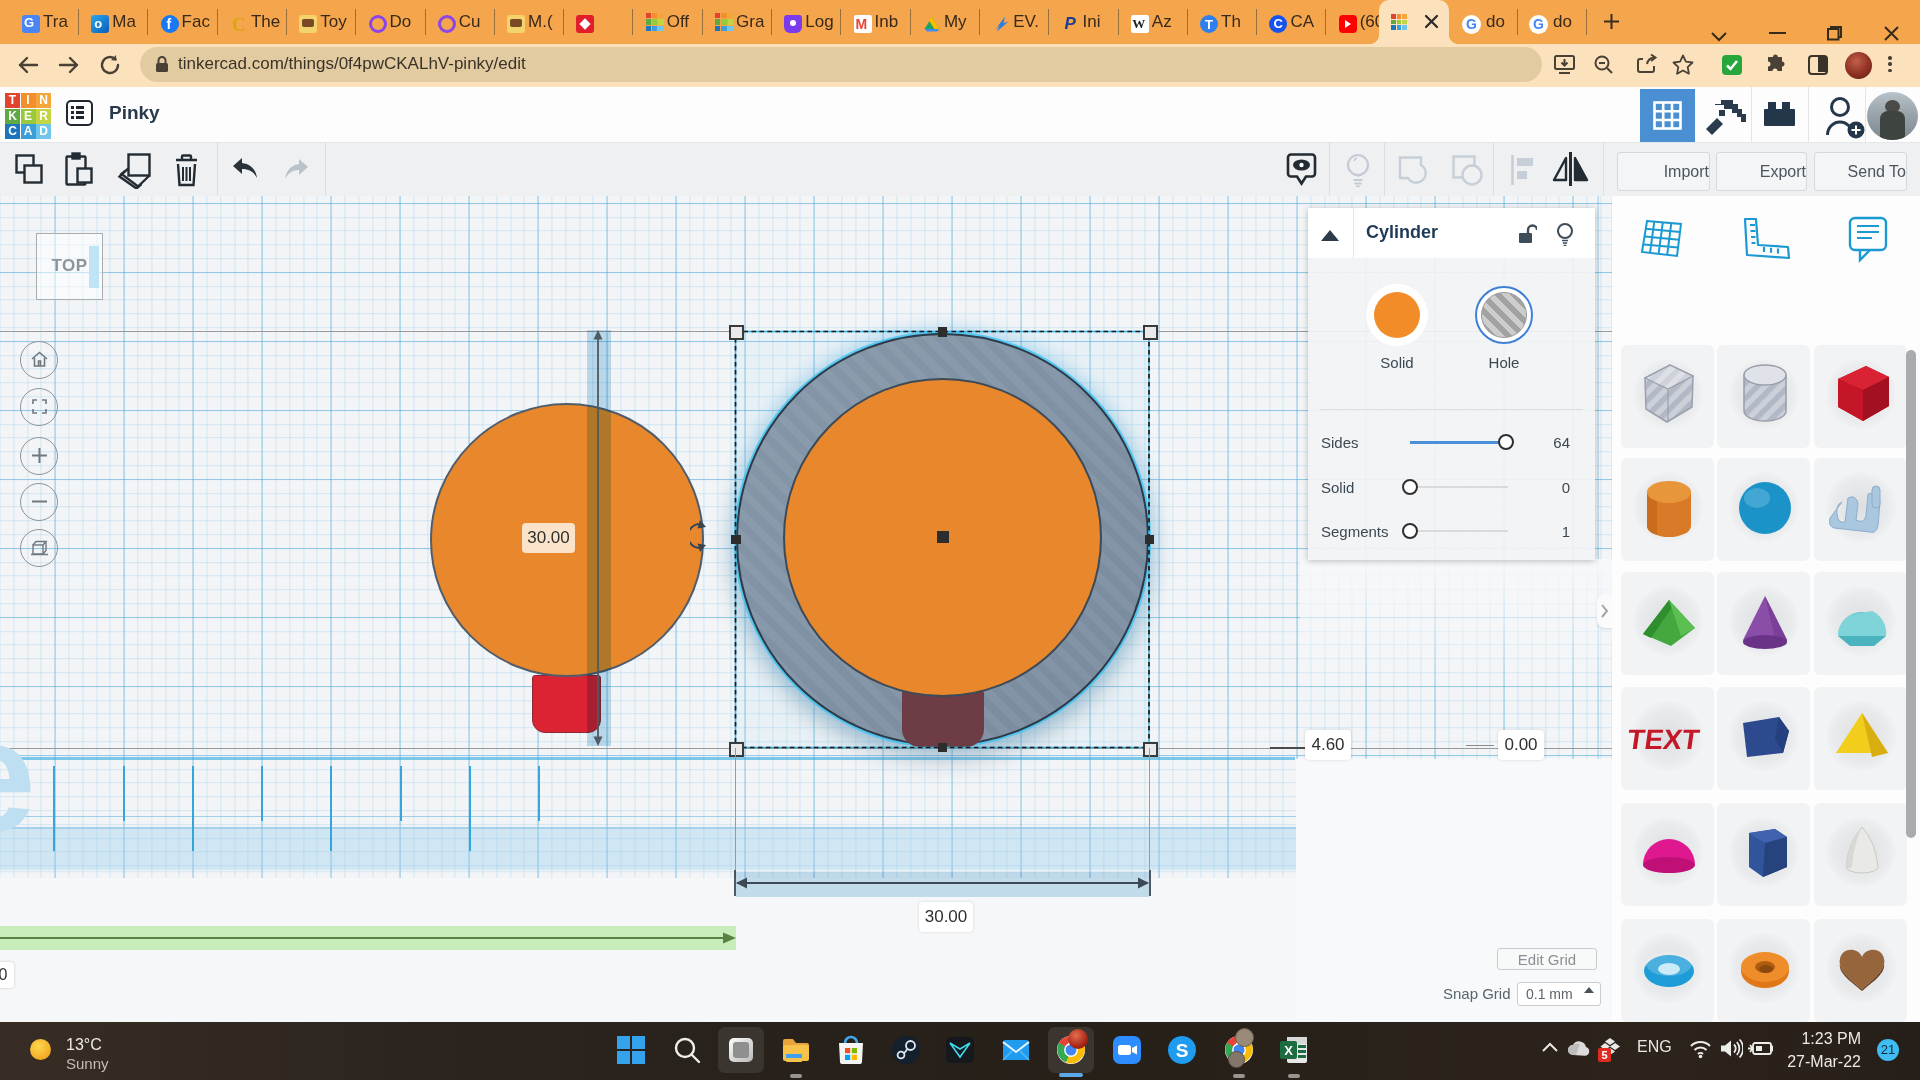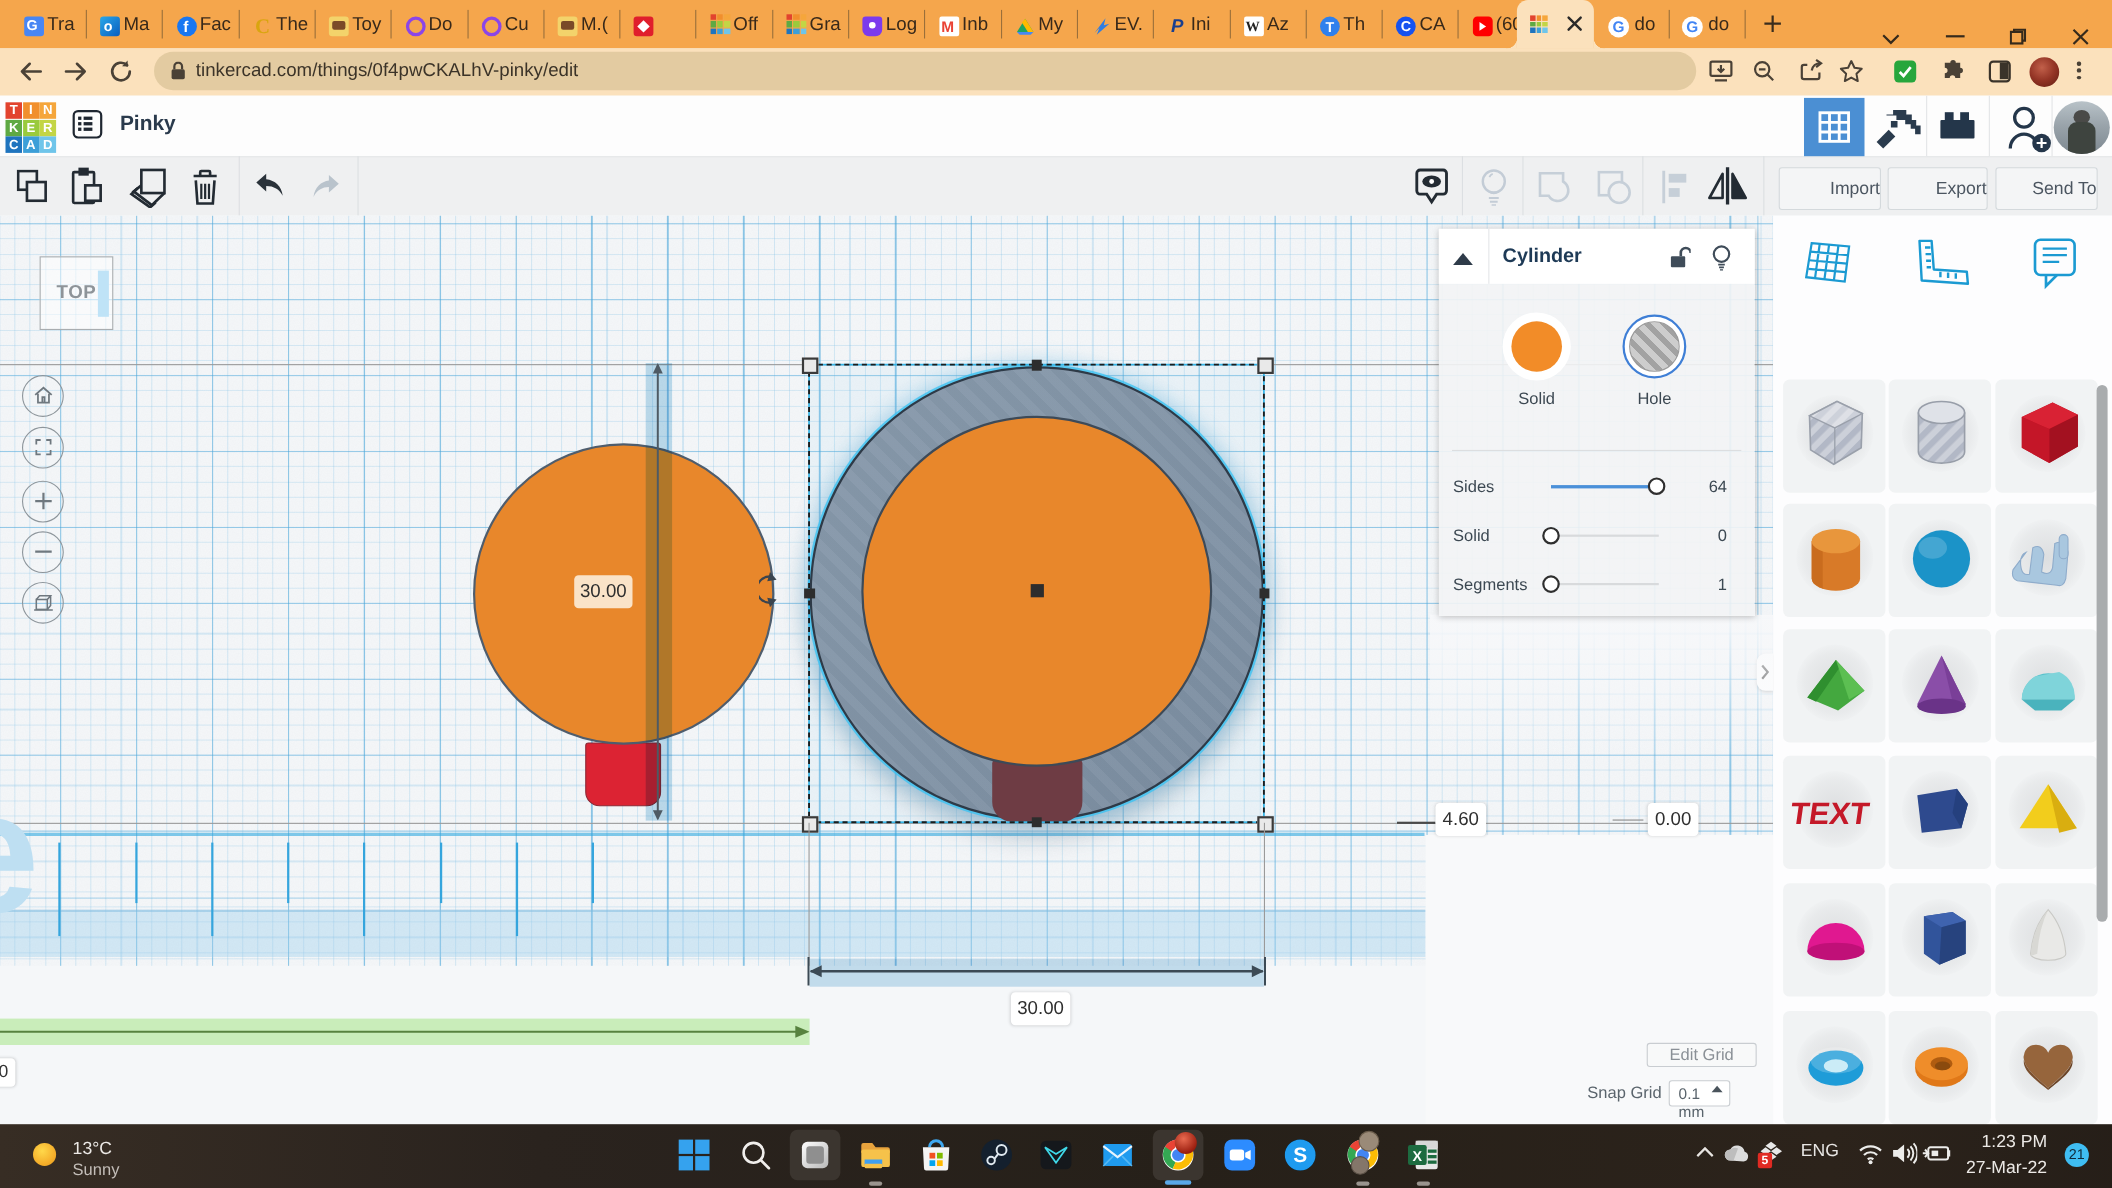--- a/index.html
+++ b/index.html
@@ -515,21 +515,21 @@
       <path d="M736 8 L723 2.5 V13.5 Z" fill="#57823f"></path>
     </svg>
     <div class="abs" style="left:-8px;top:766px;width:22px;height:26px;background:#fff;border-radius:4px;font-size:16px;color:#333;text-align:center;line-height:26px;box-shadow:0 0 3px rgba(0,0,0,0.2);">0</div>
 
     <div class="abs" style="left:1305px;top:534px;width:46px;height:30px;background:#fff;border-radius:4px;font-size:17px;color:#2f2f2f;text-align:center;line-height:30px;box-shadow:0 0 3px rgba(0,0,0,0.15);">4.60</div>
     <div class="abs" style="left:1466px;top:548.5px;width:28px;height:1.5px;background:#8a8a8a;"></div>
     <div class="abs" style="left:1498px;top:534px;width:46px;height:30px;background:#fff;border-radius:4px;font-size:17px;color:#2f2f2f;text-align:center;line-height:30px;box-shadow:0 0 3px rgba(0,0,0,0.15);">0.00</div>
 
     <div class="abs" style="left:1497px;top:752px;width:100px;height:22px;border:1px solid #c9cdd1;border-radius:3px;background:#f8f9f9;font-size:15px;color:#8a9096;text-align:center;line-height:22px;box-sizing:border-box;">Edit Grid</div>
     <div class="abs" style="left:1443px;top:789px;font-size:15px;color:#5a646c;">Snap Grid</div>
-    <div class="abs" style="left:1517px;top:786px;width:56px;height:24px;border:1px solid #c9cdd1;border-radius:3px;background:#fff;box-sizing:border-box;">
+    <div class="abs" style="left:1517px;top:786px;width:84px;height:24px;border:1px solid #c9cdd1;border-radius:3px;background:#fff;box-sizing:border-box;">
       <span style="position:absolute;left:8px;top:3px;font-size:14px;color:#5a646c;">0.1 mm</span>
       <span style="position:absolute;right:6px;top:4px;width:0;height:0;border-left:5px solid transparent;border-right:5px solid transparent;border-bottom:6px solid #4a545c;"></span>
     </div>
   </div>
 
   <div class="abs" style="left:1597px;top:594px;width:15px;height:34px;background:#fff;border-radius:8px 0 0 8px;box-shadow:0 1px 3px rgba(0,0,0,0.25);">
     <svg width="15" height="34">
         <path d="M5 11 L10 17 L5 23" stroke="#2b2b2b" stroke-width="2" fill="none"></path>
       </svg>
   </div>

